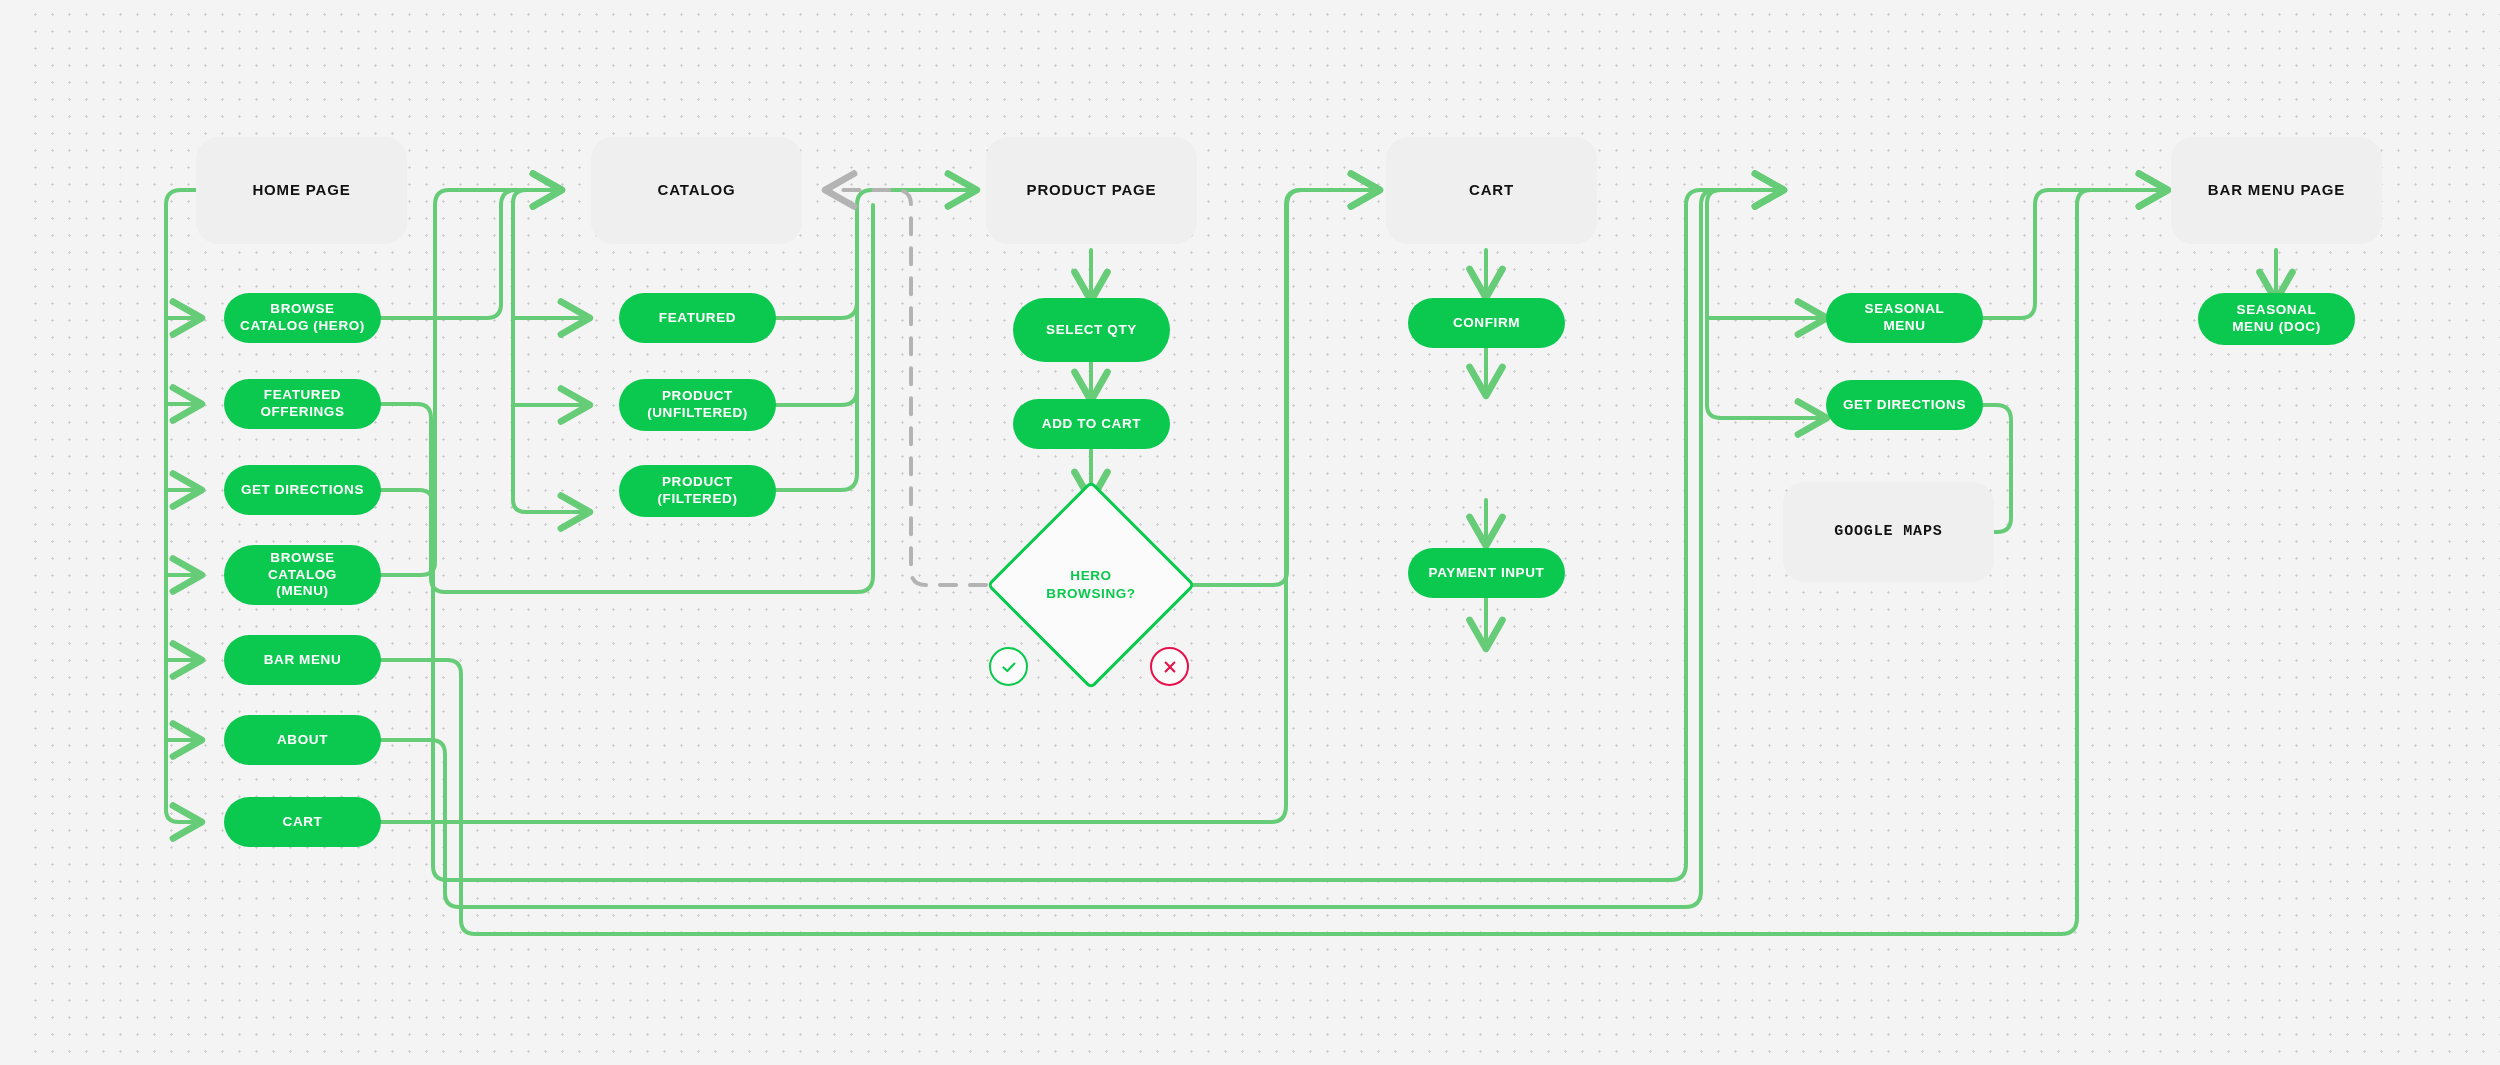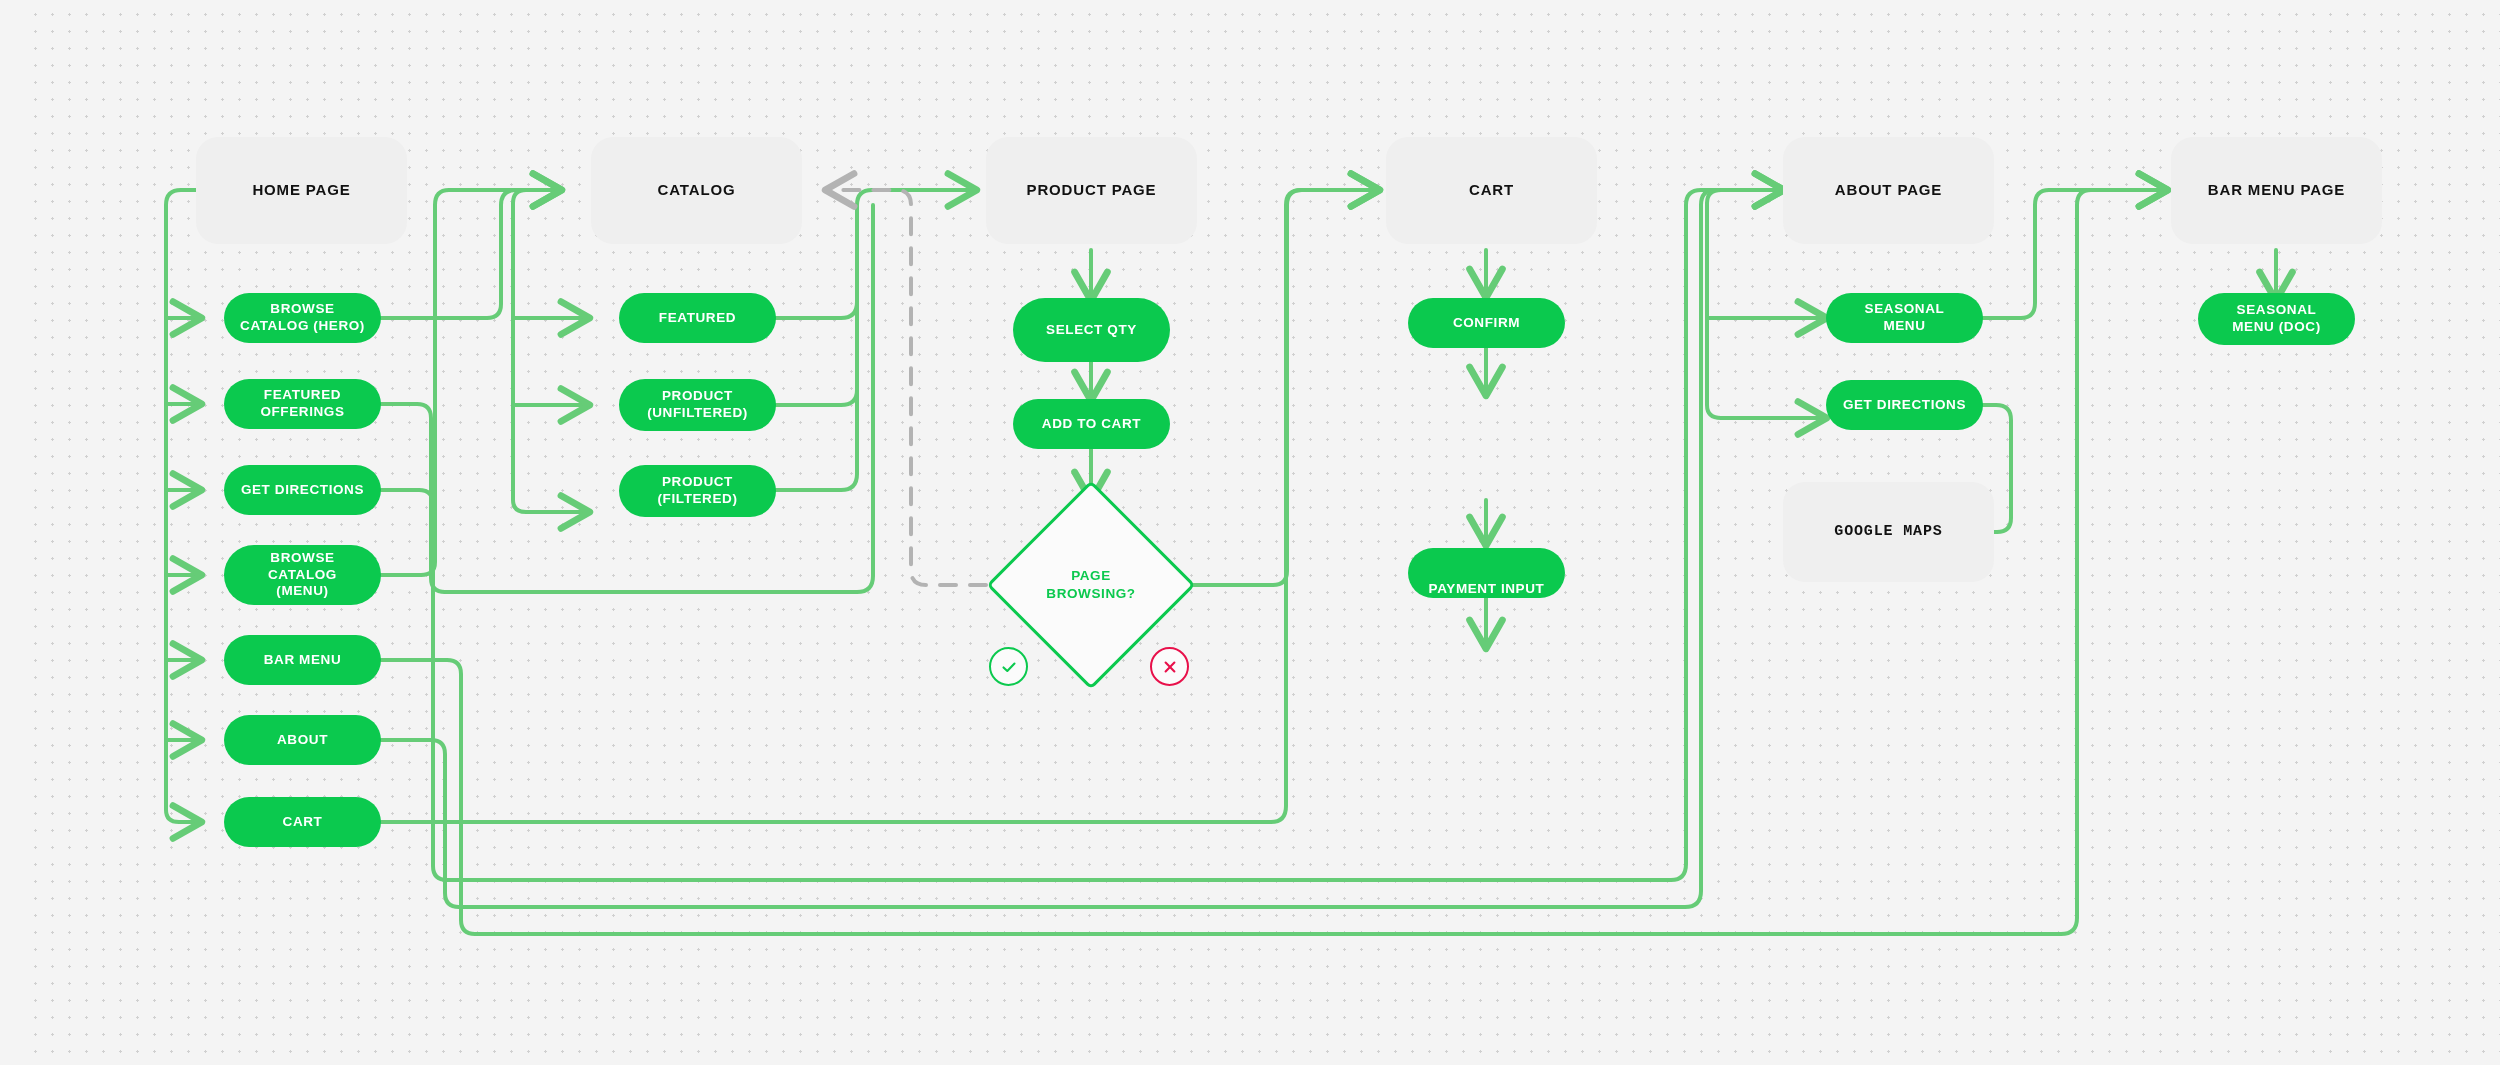--- a/index.html
+++ b/index.html
@@ -176,21 +176,21 @@
 
   <div class="node pill" style="left:992px;top:298px;width:157px;height:64px;">
     <span style="white-space:pre-line">SELECT QTY</span>
   </div>
 
   <div class="node pill" style="left:992px;top:399px;width:157px;height:50px;">
     <span style="white-space:pre-line">ADD TO CART</span>
   </div>
 
   <div class="node diamond" style="left:996px;top:511px;"></div>
-  <div class="diamond-label" style="left:990px;top:567px;white-space:pre-line">PAGE
+  <div class="diamond-label" style="left:990px;top:567px;white-space:pre-line">HERO
 BROWSING?</div>
 
   <div class="badge ok" style="left:968px;top:647px;">
     <svg width="20" height="20" viewBox="0 0 20 20">
       <path d="M4.5,10.4 L8.3,14 L15.5,6.6" fill="none" stroke="#0bc94e" stroke-width="2.1" stroke-linecap="round" stroke-linejoin="round"></path>
     </svg>
   </div>
 
   <div class="badge no" style="left:1129px;top:647px;">
     <svg width="20" height="20" viewBox="0 0 20 20">
@@ -200,28 +200,25 @@
 
   <div class="node screen" style="left:1365px;top:137px;width:211px;height:107px;">
     <span>CART</span>
   </div>
 
   <div class="node pill" style="left:1387px;top:298px;width:157px;height:50px;">
     <span style="white-space:pre-line">CONFIRM</span>
   </div>
 
 
-  <div class="node pill" style="left:1387px;top:548px;width:157px;height:50px;align-items:flex-end;">
+  <div class="node pill" style="left:1387px;top:548px;width:157px;height:50px;">
     <span style="white-space:pre-line">PAYMENT INPUT</span>
   </div>
 
 
-  <div class="node screen" style="left:1762px;top:137px;width:211px;height:107px;">
-    <span>ABOUT PAGE</span>
-  </div>
 
   <div class="node pill" style="left:1805px;top:293px;width:157px;height:50px;">
     <span style="white-space:pre-line">SEASONAL
 MENU</span>
   </div>
 
   <div class="node pill" style="left:1805px;top:380px;width:157px;height:50px;">
     <span style="white-space:pre-line">GET DIRECTIONS</span>
   </div>
 

